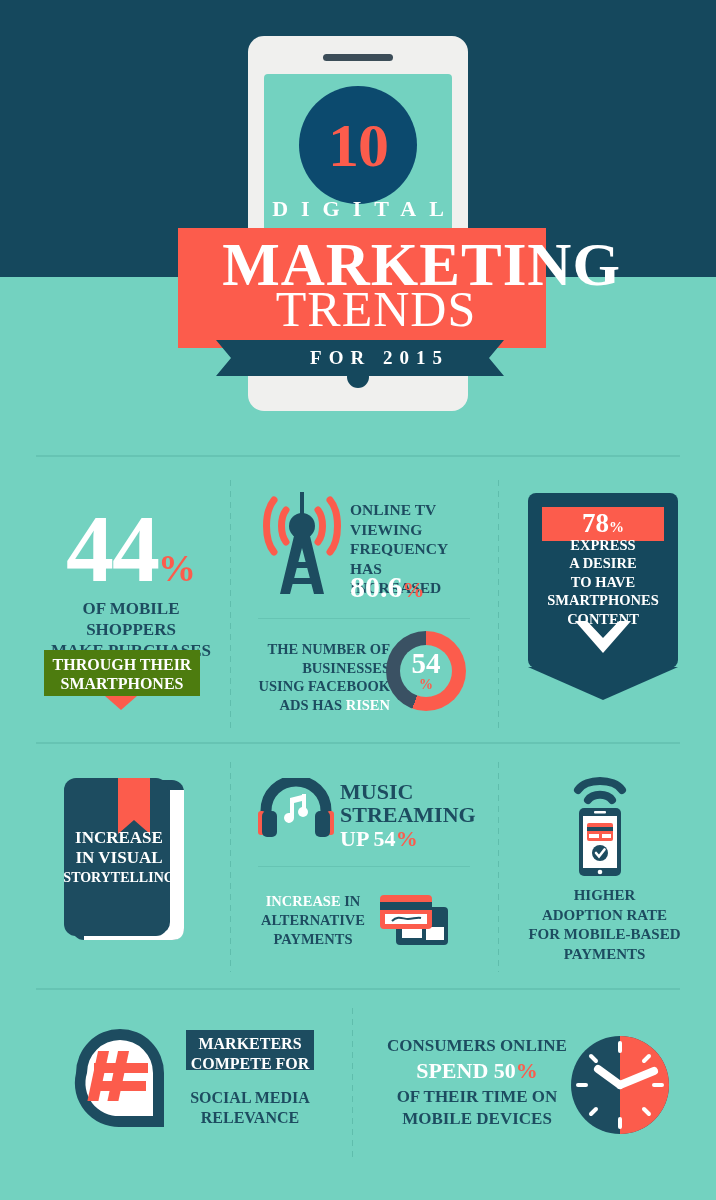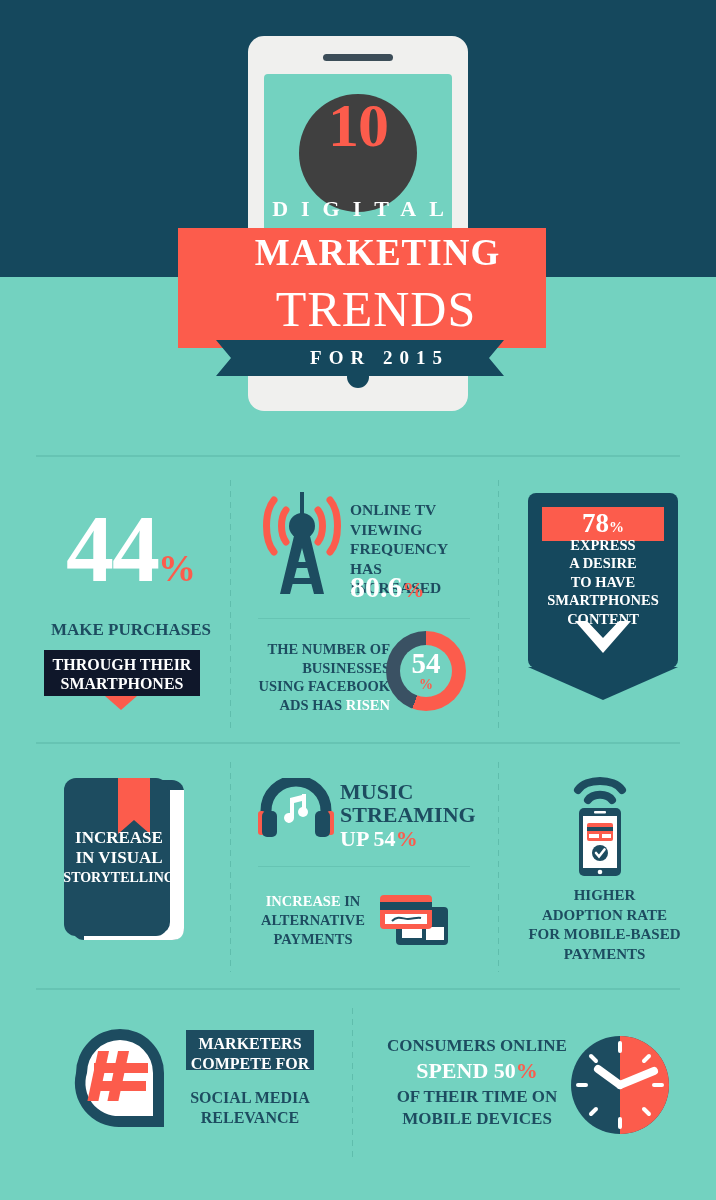--- a/index.html
+++ b/index.html
@@ -10,30 +10,30 @@
   }
   .page{position:relative;width:716px;height:1200px;background:#73d2c0;overflow:hidden;}
 
   
   .header-band{position:absolute;left:0;top:0;width:716px;height:277px;background:#15485d;}
   .phone{position:absolute;left:248px;top:36px;width:220px;height:375px;background:#f0f0ee;border-radius:16px;}
   .phone-speaker{position:absolute;left:75px;top:18px;width:70px;height:7px;background:#3c4d58;border-radius:4px;}
   .phone-screen{position:absolute;left:16px;top:38px;width:188px;height:272px;background:#73d2c0;border-radius:4px;}
   .phone-home{position:absolute;left:99px;top:330px;width:22px;height:22px;background:#15485d;border-radius:50%;}
 
-  .circle10{position:absolute;left:299px;top:94px;width:118px;height:118px;border-radius:50%;background:#404040;
-            display:flex;align-items:flex-start;justify-content:center;}
+  .circle10{position:absolute;left:299px;top:86px;width:118px;height:118px;border-radius:50%;background:#0c4a6e;
+            display:flex;align-items:center;justify-content:center;}
   .circle10 span{color:#fc5c4c;font-family:"Liberation Serif", serif;font-weight:bold;font-size:62px;letter-spacing:-1px;line-height:1;}
 
   .digital{position:absolute;left:0;top:196px;width:716px;text-align:center;color:#ffffff;
            font-family:"Liberation Serif", serif;font-weight:bold;font-size:22px;letter-spacing:13px;text-indent:13px;}
 
   .red-band{position:absolute;left:178px;top:228px;width:368px;height:120px;background:#fc5c4c;}
   .red-band .l1{position:absolute;left:0;top:6px;width:399px;text-align:center;color:#ffffff;
-                font-family:"Liberation Serif", serif;font-weight:bold;font-size:37px;letter-spacing:1px;line-height:1.02;}
+                font-family:"Liberation Serif", serif;font-weight:bold;font-size:61px;letter-spacing:1px;line-height:1.02;padding-left:44px;}
   .red-band .l2{position:absolute;left:0;top:56px;width:396px;text-align:center;color:#ffffff;
                 font-family:"Liberation Serif", serif;font-weight:normal;font-size:50px;letter-spacing:1px;line-height:1.02;}
   .ribbon-inner{position:absolute;left:216px;top:340px;width:288px;height:36px;background:#15485d;
                 clip-path:polygon(0 0, 288px 0, 273px 18px, 288px 36px, 0 36px, 15px 18px);
                 display:flex;align-items:center;justify-content:center;}
   .ribbon-inner span{color:#ffffff;font-family:"Liberation Serif", serif;font-weight:bold;font-size:19px;letter-spacing:7px;text-indent:7px;margin-left:32px;}
 
   
   .hdiv{position:absolute;height:2px;background:#66c4b3;}
   .vdash{position:absolute;width:1px;
@@ -41,21 +41,21 @@
          background-size:1px 11px;background-repeat:repeat-y;}
   .hdiv-thin{position:absolute;height:1px;background:#66c4b3;}
 
   
   .c44{position:absolute;left:36px;top:505px;width:190px;}
   .c44 .big{position:relative;text-align:center;color:#ffffff;font-family:"Liberation Serif", serif;
             font-weight:bold;font-size:96px;line-height:0.92;letter-spacing:-2px;}
   .c44 .pct{color:#fc5c4c;font-size:38px;letter-spacing:0;}
   .c44 .sub{margin-top:6px;text-align:center;color:#1d4c60;font-family:"Liberation Serif", serif;
             font-weight:bold;font-size:17px;line-height:1.22;letter-spacing:0px;}
-  .smartbox{position:absolute;left:44px;top:650px;width:156px;height:46px;background:#0f172a;}
+  .smartbox{position:absolute;left:44px;top:650px;width:156px;height:46px;background:#4d7c0f;}
   .smartbox .t{position:absolute;left:0;top:5px;width:156px;text-align:center;color:#ffffff;
                font-family:"Liberation Serif", serif;font-weight:bold;font-size:16px;line-height:1.2;}
   .smartpoint{position:absolute;left:105px;top:696px;width:0;height:0;
               border-left:16px solid transparent;border-right:16px solid transparent;border-top:14px solid #fc5c4c;}
 
   
   .towerwrap{position:absolute;left:258px;top:486px;width:88px;height:112px;}
   .tvtext{position:absolute;left:350px;top:500px;width:125px;color:#1d4c60;
           font-family:"Liberation Serif", serif;font-weight:bold;font-size:15.5px;line-height:1.26;}
   .tv806{position:absolute;left:350px;top:572px;color:#ffffff;font-family:"Liberation Serif", serif;
@@ -163,21 +163,21 @@
   <div class="vdash" style="left:230px;top:762px;height:210px;"></div>
   <div class="vdash" style="left:498px;top:762px;height:210px;"></div>
   <div class="vdash" style="left:352px;top:1008px;height:150px;"></div>
 
   <div class="hdiv-thin" style="left:258px;top:618px;width:212px;"></div>
   <div class="hdiv-thin" style="left:258px;top:866px;width:212px;"></div>
 
   <div class="c44">
     <div class="big"><span>44</span><span class="pct">%</span></div>
     <div class="sub">
-      <br>
+      <span>OF MOBILE SHOPPERS</span><br>
       <span>MAKE PURCHASES</span>
     </div>
   </div>
   <div class="smartbox">
     <div class="t">
       <span>THROUGH THEIR</span><br>
       <span>SMARTPHONES</span>
     </div>
   </div>
   <div class="smartpoint"></div>

